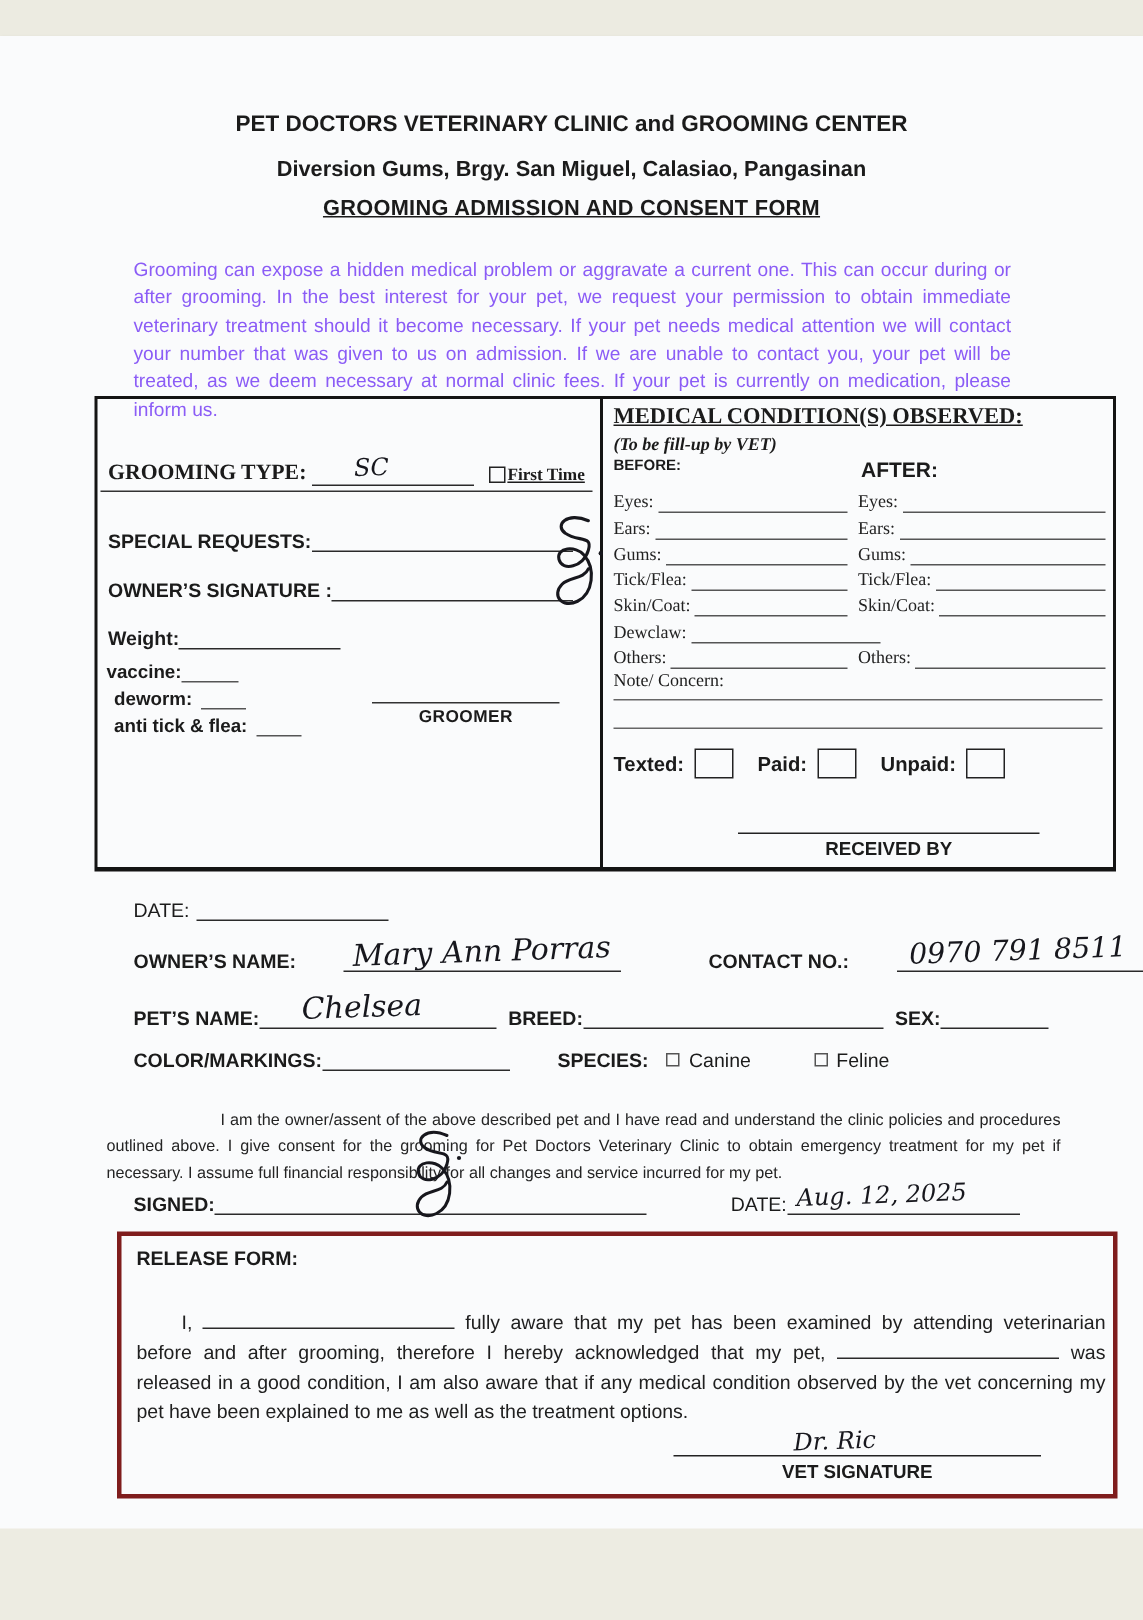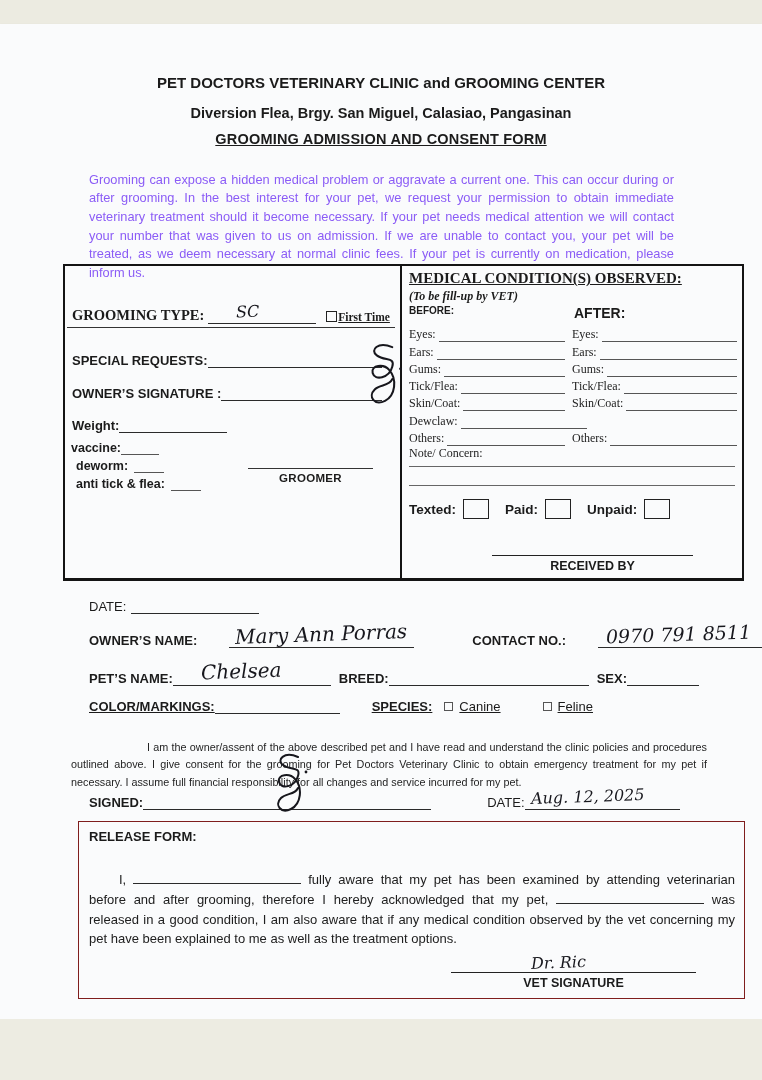--- a/index.html
+++ b/index.html
@@ -108,39 +108,39 @@
   .row-owner{left:89px;top:600px;height:24px;gap:32px;}
   .ow-blank{width:185px;margin-right:26px;}
   .ow-hand{left:6px;bottom:1px;font-size:20px;}
   .ct-blank{width:190px;}
   .ct-hand{left:8px;bottom:2px;font-size:19px;}
   .row-pet{left:89px;top:638px;height:24px;}
   .pn-blank{width:158px;margin-right:8px;}
   .pn-hand{left:28px;bottom:2px;font-size:20px;}
   .bd-blank{width:200px;margin-right:8px;}
   .sx-blank{width:72px;}
-  .row-color{left:89px;top:668px;text-decoration:underline;}
+  .row-color{left:89px;top:668px;}
   .cm-blank{width:125px;margin-right:32px;}
   .cb-species{width:9px;height:9px;border-width:1.2px;border-color:#555;margin:0 6px 3px 12px;}
   .species-opt{font-size:13px;}
   .consent{
     position:absolute;left:71px;top:704px;width:636px;
     font-size:10.8px;line-height:17.6px;text-align:justify;color:#242424;
     text-indent:76px;
   }
   .row-signed{left:89px;top:762px;height:24px;}
   .sg-blank{width:288px;margin-right:56px;}
   .sig-signed{left:125px;top:-40px;width:44px;height:62px;}
   .dt2-blank{width:155px;}
   .dt2-hand{left:6px;bottom:3px;font-size:16px;}
 
   
   .release{
     position:absolute;left:78px;top:797px;width:667px;height:178px;
-    border:1px solid #7f1d1d;box-sizing:border-box;
+    border:3px solid #7f1d1d;box-sizing:border-box;
   }
   .rel-title{position:absolute;left:10px;top:7px;font-weight:bold;font-size:13px;}
   .rel-para{
     position:absolute;left:10px;top:35px;width:646px;
     font-size:13px;line-height:19.8px;text-align:justify;color:#202020;
     text-indent:30px;
   }
   .rel-blank{display:inline-block;border-bottom:1.3px solid #2a2a2a;height:13px;vertical-align:baseline;}
   .rb1{width:168px;}
   .rb2{width:148px;}
@@ -152,21 +152,21 @@
   .sig-release{left:78px;top:-56px;width:44px;height:62px;}
   .vet-hand-wrap{position:relative;height:22px;}
   .vet-hand{left:80px;bottom:0;font-size:16px;}
 </style>
 </head>
 <body>
 
 <div class="paper">
 
   <div class="hline" id="clinic-name">PET DOCTORS VETERINARY CLINIC and GROOMING CENTER</div>
-  <div class="hline" id="address">Diversion Flea, Brgy. San Miguel, Calasiao, Pangasinan</div>
+  <div class="hline" id="address">Diversion Gums, Brgy. San Miguel, Calasiao, Pangasinan</div>
   <div class="hline" id="form-title">GROOMING ADMISSION AND CONSENT FORM</div>
 
   <p class="intro">Grooming can expose a hidden medical problem or aggravate a current one. This can occur during or after grooming. In the best interest for your pet, we request your permission to obtain immediate veterinary treatment should it become necessary. If your pet needs medical attention we will contact your number that was given to us on admission. If we are unable to contact you, your pet will be treated, as we deem necessary at normal clinic fees. If your pet is currently on medication, please inform us.</p>
 
   <div class="bigbox">
     <div class="panel-left">
 
       <div class="prow row-groomtype">
         <span class="lbl serifb">GROOMING TYPE:</span>
         <span class="blank gt-blank">

